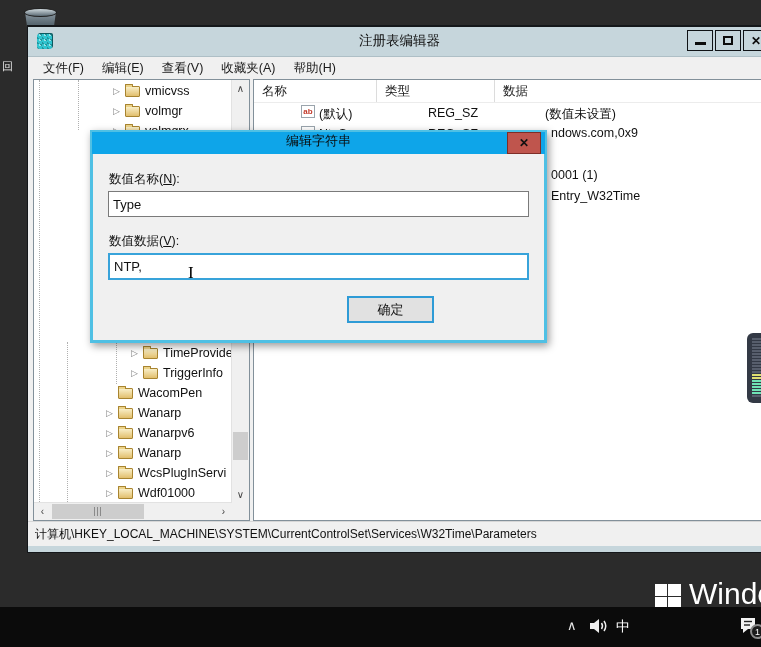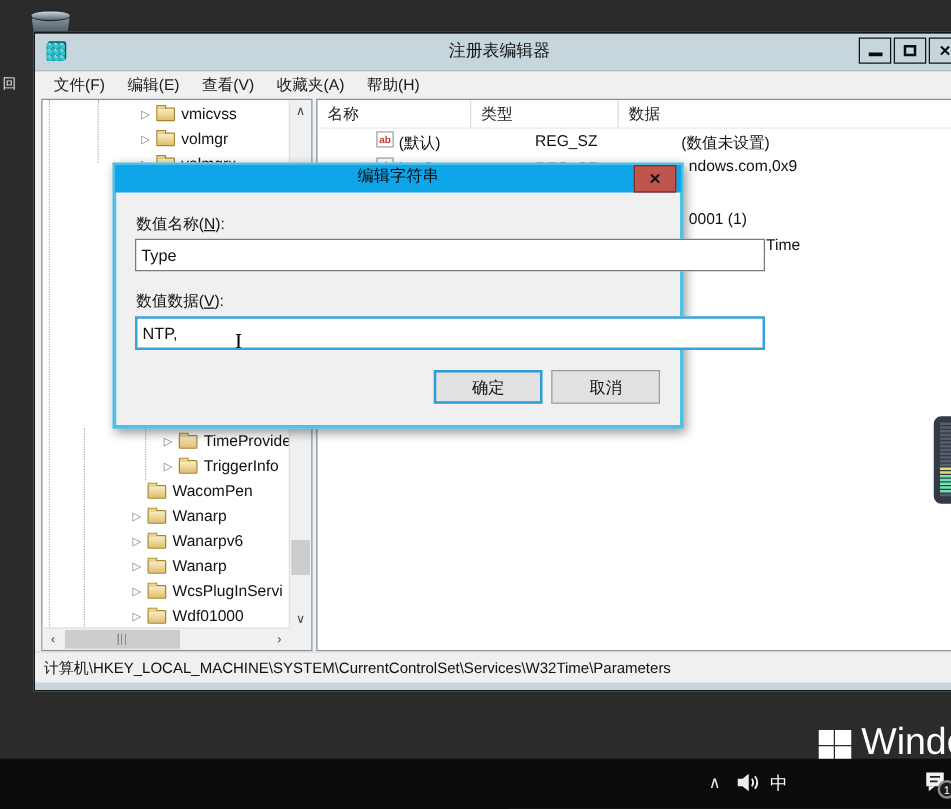--- a/index.html
+++ b/index.html
@@ -76,21 +76,21 @@
   
   .dialog{position:absolute;left:90px;top:130px;width:457px;height:213px;background:#f0f0f0;
           border:3px solid #4fc0e4;box-sizing:border-box;z-index:50;box-shadow:2px 3px 8px rgba(0,0,0,.4);}
   .dtitle{position:relative;height:22px;background:#0ea5e9;margin:-1px;display:flex;align-items:flex-start;
           justify-content:center;font-size:13px;color:#0b0b0b;}
   .dclose{position:absolute;right:4px;top:0px;width:34px;height:22px;background:#bf554d;border:1px solid #7e2d27;
           box-sizing:border-box;display:flex;align-items:center;justify-content:center;
           font-size:12px;font-weight:bold;color:#111;}
   .dlabel{position:absolute;left:16px;font-size:12.5px;color:#111;}
   .dlabel u{text-decoration:underline;}
-  .dinput{position:absolute;left:15px;width:504px;height:26px;box-sizing:border-box;background:#fff;
+  .dinput{position:absolute;left:15px;width:421px;height:26px;box-sizing:border-box;background:#fff;
           border:1px solid #7a7a7a;font-family:"Liberation Sans",sans-serif;font-size:13px;color:#111;padding:0 4px;}
   .dinput.focused{border:2px solid #38a3da;height:27px;}
   .dbtn{position:absolute;top:163px;width:87px;height:27px;background:#e1e1e1;border:1px solid #9a9a9a;
         box-sizing:border-box;font-size:13px;color:#111;display:flex;align-items:center;justify-content:center;}
   .dbtn.default{border:2px solid #2e9bd6;}
   .ibeam{position:absolute;left:188px;top:263px;z-index:60;font-family:"Liberation Serif",serif;
          font-size:17px;color:#000;}
   
   .taskbar{position:absolute;left:0;top:607px;width:761px;height:40px;background:#0b0b0b;z-index:90;}
   .tb{position:absolute;color:#e8e8e8;}
@@ -256,21 +256,20 @@
       <span>编辑字符串</span>
       <div class="dclose">
         <span>✕</span>
       </div>
     </div>
     <div class="dlabel" style="top:38px"><span>数值名称(</span><u>N</u><span>):</span></div>
     <input class="dinput" style="top: 58px;" value="Type">
     <div class="dlabel" style="top:100px"><span>数值数据(</span><u>V</u><span>):</span></div>
     <input class="dinput focused" style="top: 120px;" value="NTP,">
     <div class="dbtn default" style="left:254px">确定</div>
-    <div class="dbtn" style="left:348px">取消</div>
   </div>
 
   <div class="ibeam">I</div>
 
   <div class="segbar">
       <div style="width: 13px; height: 2px; margin: 1px auto; background: rgb(87, 94, 108);"></div>
       <div style="width: 13px; height: 2px; margin: 1px auto; background: rgb(87, 94, 108);"></div>
       <div style="width: 13px; height: 2px; margin: 1px auto; background: rgb(87, 94, 108);"></div>
       <div style="width: 13px; height: 2px; margin: 1px auto; background: rgb(87, 94, 108);"></div>
       <div style="width: 13px; height: 2px; margin: 1px auto; background: rgb(87, 94, 108);"></div>

